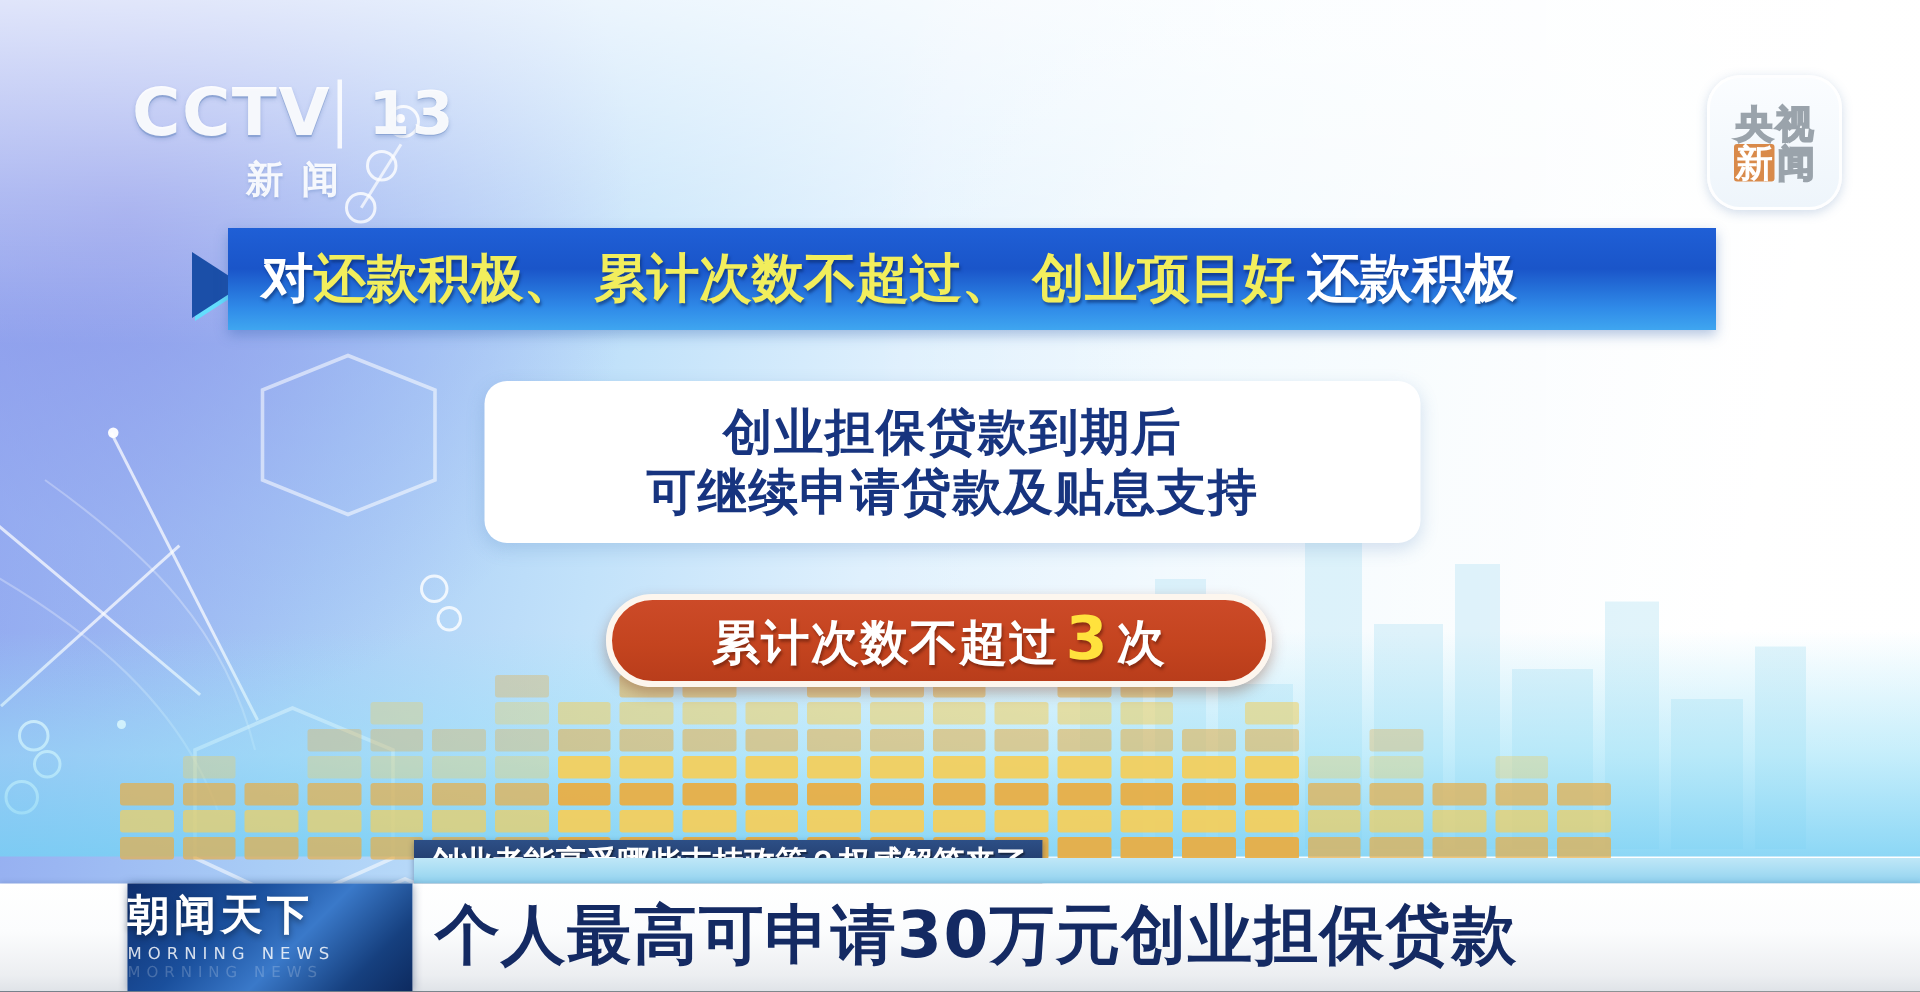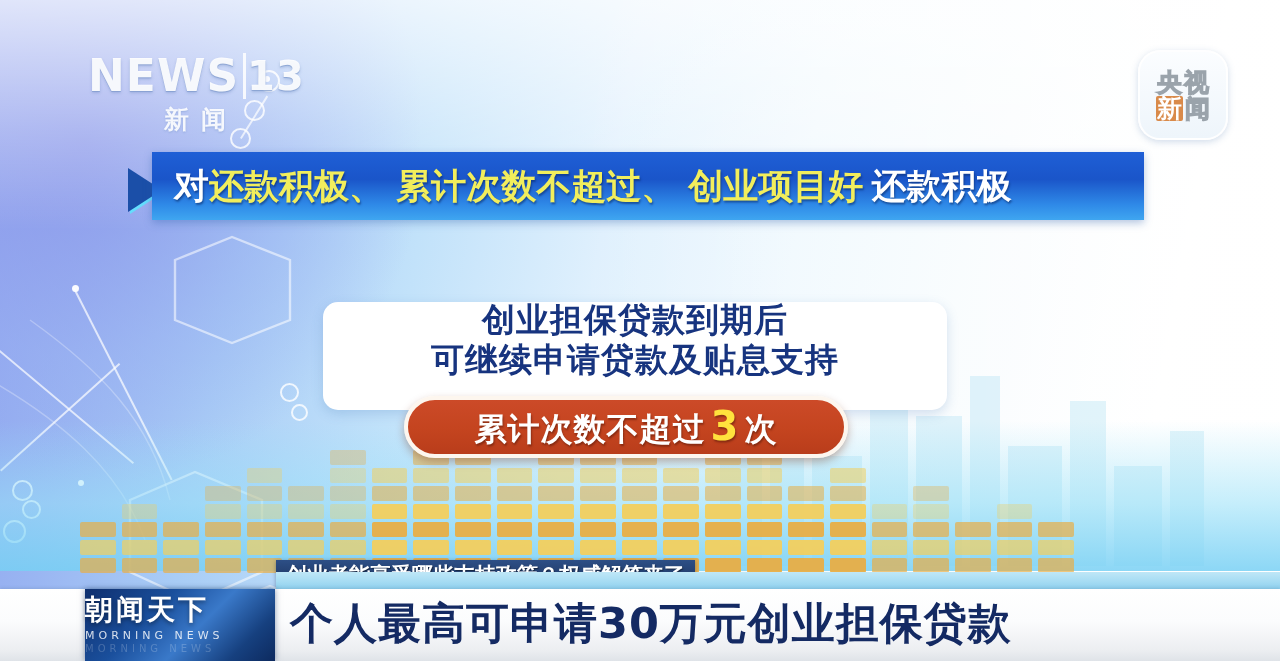--- a/index.html
+++ b/index.html
@@ -29,21 +29,21 @@
   .goldwrap{position:absolute;left:80px;bottom:88px;width:1000px;height:210px;}
   .gcol{position:absolute;bottom:0;display:flex;flex-direction:column-reverse;gap:3px;}
   .gbar{width:100%;border-radius:2px;}
   
   .cctv{position:absolute;left:88px;top:50px;width:180px;height:90px;}
   .cctv-main{font-size:44px;font-weight:700;letter-spacing:1px;
     color:rgba(255,255,255,.92);
     text-shadow:0 1px 0 rgba(120,150,200,.55),0 2px 3px rgba(90,120,180,.35);
     display:flex;align-items:center;}
   .cctv-13{display:inline-flex;align-items:center;justify-content:center;
-    margin-left:4px;padding:0 1px;border-left:3px solid rgba(255,255,255,.85);
+    margin-left:4px;padding:0 18px;border-left:3px solid rgba(255,255,255,.85);
     font-size:40px;}
   .cctv-sub{margin-top:2px;font-size:25px;letter-spacing:12px;font-weight:700;
     color:rgba(255,255,255,.9);text-align:right;width:150px;
     text-shadow:0 1px 2px rgba(110,145,200,.45);}
   
   .applogo{position:absolute;right:52px;top:50px;width:86px;height:86px;border-radius:22px;
     background:linear-gradient(180deg,#fbfdff,#eef5fb);
     border:2px solid rgba(255,255,255,.9);
     box-shadow:0 2px 7px rgba(90,130,180,.28);
     display:flex;flex-direction:column;align-items:center;justify-content:center;gap:1px;}
@@ -60,21 +60,21 @@
     background:linear-gradient(180deg,#1f5fd6 0%,#1a55c9 40%,#2f8ae8 78%,#3fa6f0 100%);
     box-shadow:0 3px 8px rgba(40,90,170,.35);
     display:flex;align-items:center;padding-left:22px;box-sizing:border-box;}
   .banner .t{font-size:35px;font-weight:700;line-height:1;white-space:nowrap;}
   .banner .w{color:#ffffff;text-shadow:1px 2px 2px rgba(10,40,100,.55);}
   .banner .y{color:#f2ee5c;text-shadow:1px 2px 2px rgba(10,40,100,.55);}
   
   .card{position:absolute;left:323px;top:254px;width:624px;height:108px;
     background:#ffffff;border-radius:15px;
     box-shadow:0 4px 12px rgba(70,120,180,.22);
-    display:flex;flex-direction:column;align-items:center;justify-content:flex-start;gap:4px;margin-top:48px;}
+    display:flex;flex-direction:column;align-items:center;justify-content:center;gap:4px;}
   .card .l{font-size:33px;font-weight:700;color:#17347f;letter-spacing:1px;line-height:1.1;}
   
   .pill{position:absolute;left:404px;top:396px;width:444px;height:62px;
     background:linear-gradient(180deg,#cc4a28 0%,#c4441f 55%,#b93d1b 100%);
     border:4px solid #fdf6ee;border-radius:32px;box-sizing:border-box;
     box-shadow:0 4px 9px rgba(120,50,20,.35);
     display:flex;align-items:center;justify-content:center;}
   .pill .t{font-size:32px;font-weight:700;color:#fff;letter-spacing:1px;
     text-shadow:1px 2px 2px rgba(90,25,10,.55);display:flex;align-items:baseline;}
   .pill .num{color:#ffe23d;font-size:40px;font-weight:700;margin:0 5px;}
@@ -338,21 +338,21 @@
       </div>
       <div class="gcol" style="left: 958.333px; width: 35.6667px;">
         <div class="gbar" style="height: 15px; background: rgb(232, 174, 70); opacity: 0.7;"></div>
         <div class="gbar" style="height: 15px; background: rgb(242, 207, 94); opacity: 0.7;"></div>
         <div class="gbar" style="height: 15px; background: rgb(232, 174, 70); opacity: 0.7;"></div>
       </div>
     </div>
 
   <div class="cctv">
     <div class="cctv-main">
-      <span>NEWS</span>
+      <span>CCTV</span>
       <span class="cctv-13">13</span>
     </div>
     <div class="cctv-sub">新闻</div>
   </div>
 
   <div class="applogo">
     <div class="row">
       <span class="ch">央</span>
       <span class="ch">视</span>
     </div>

